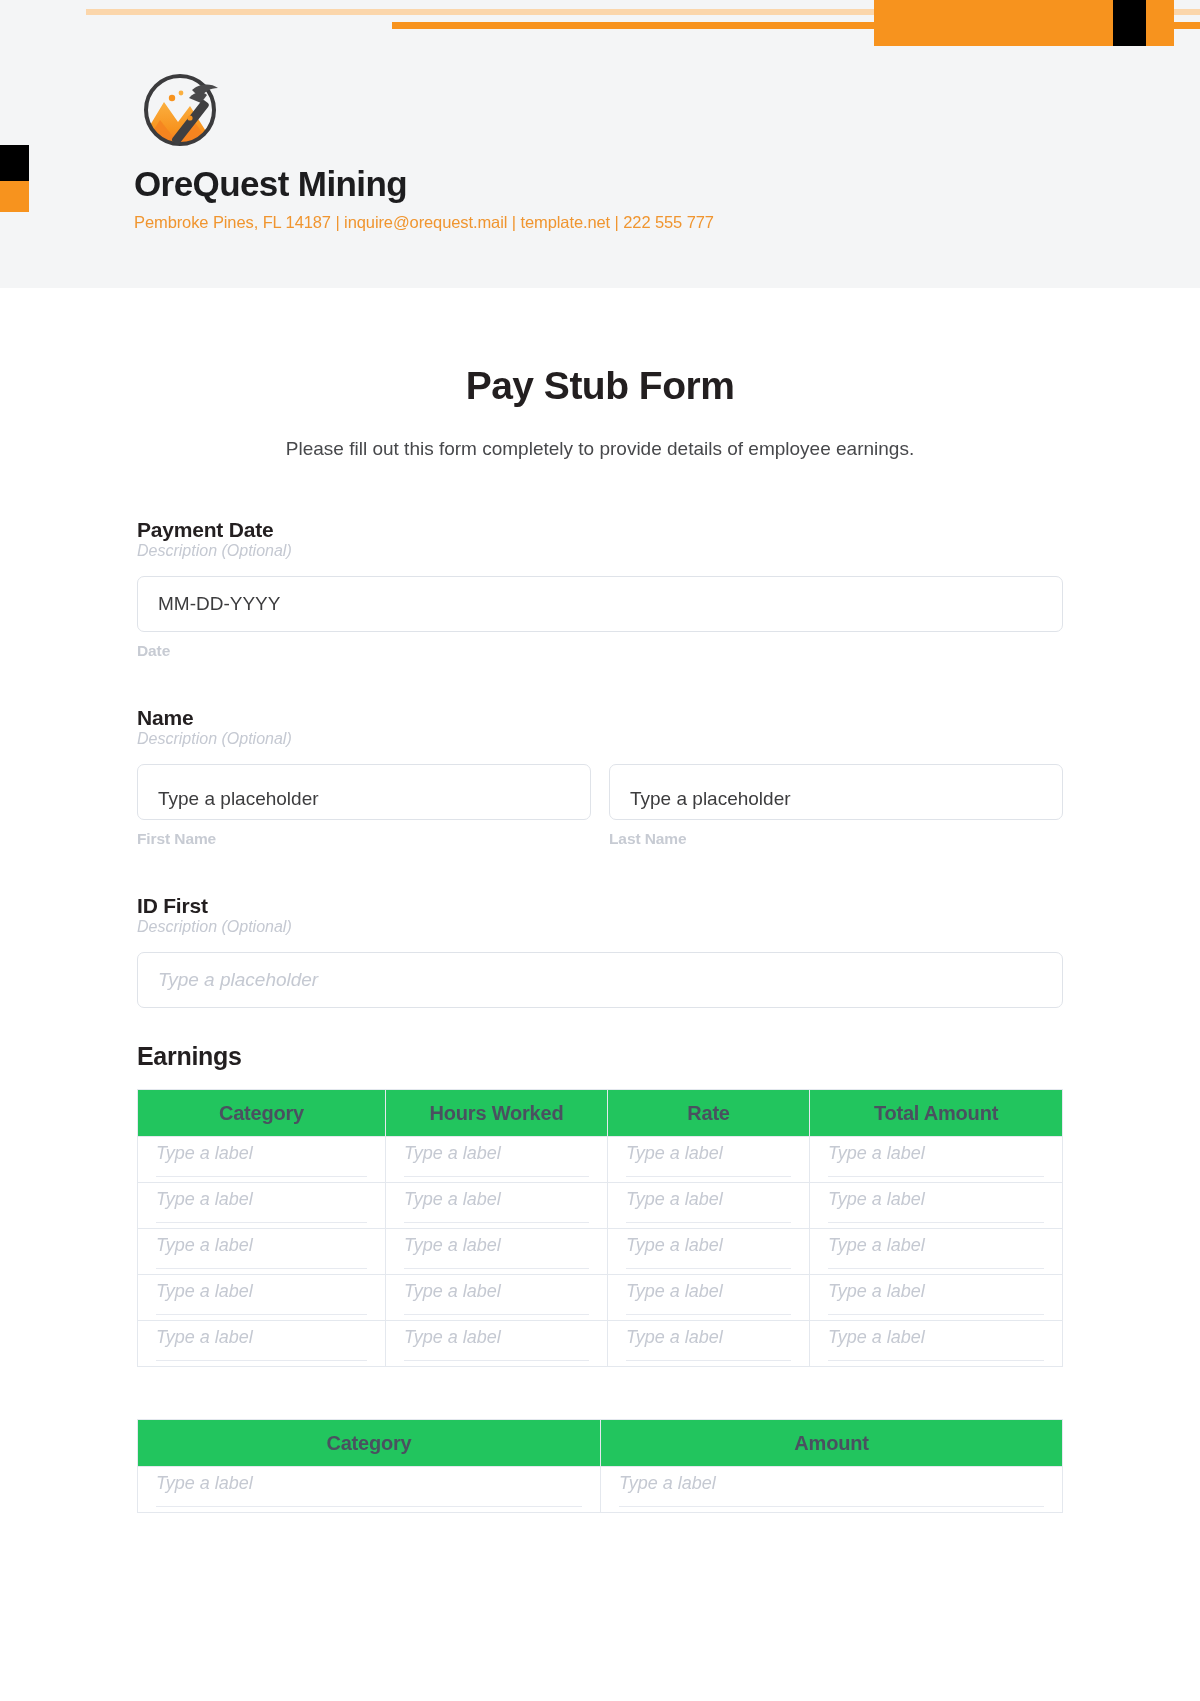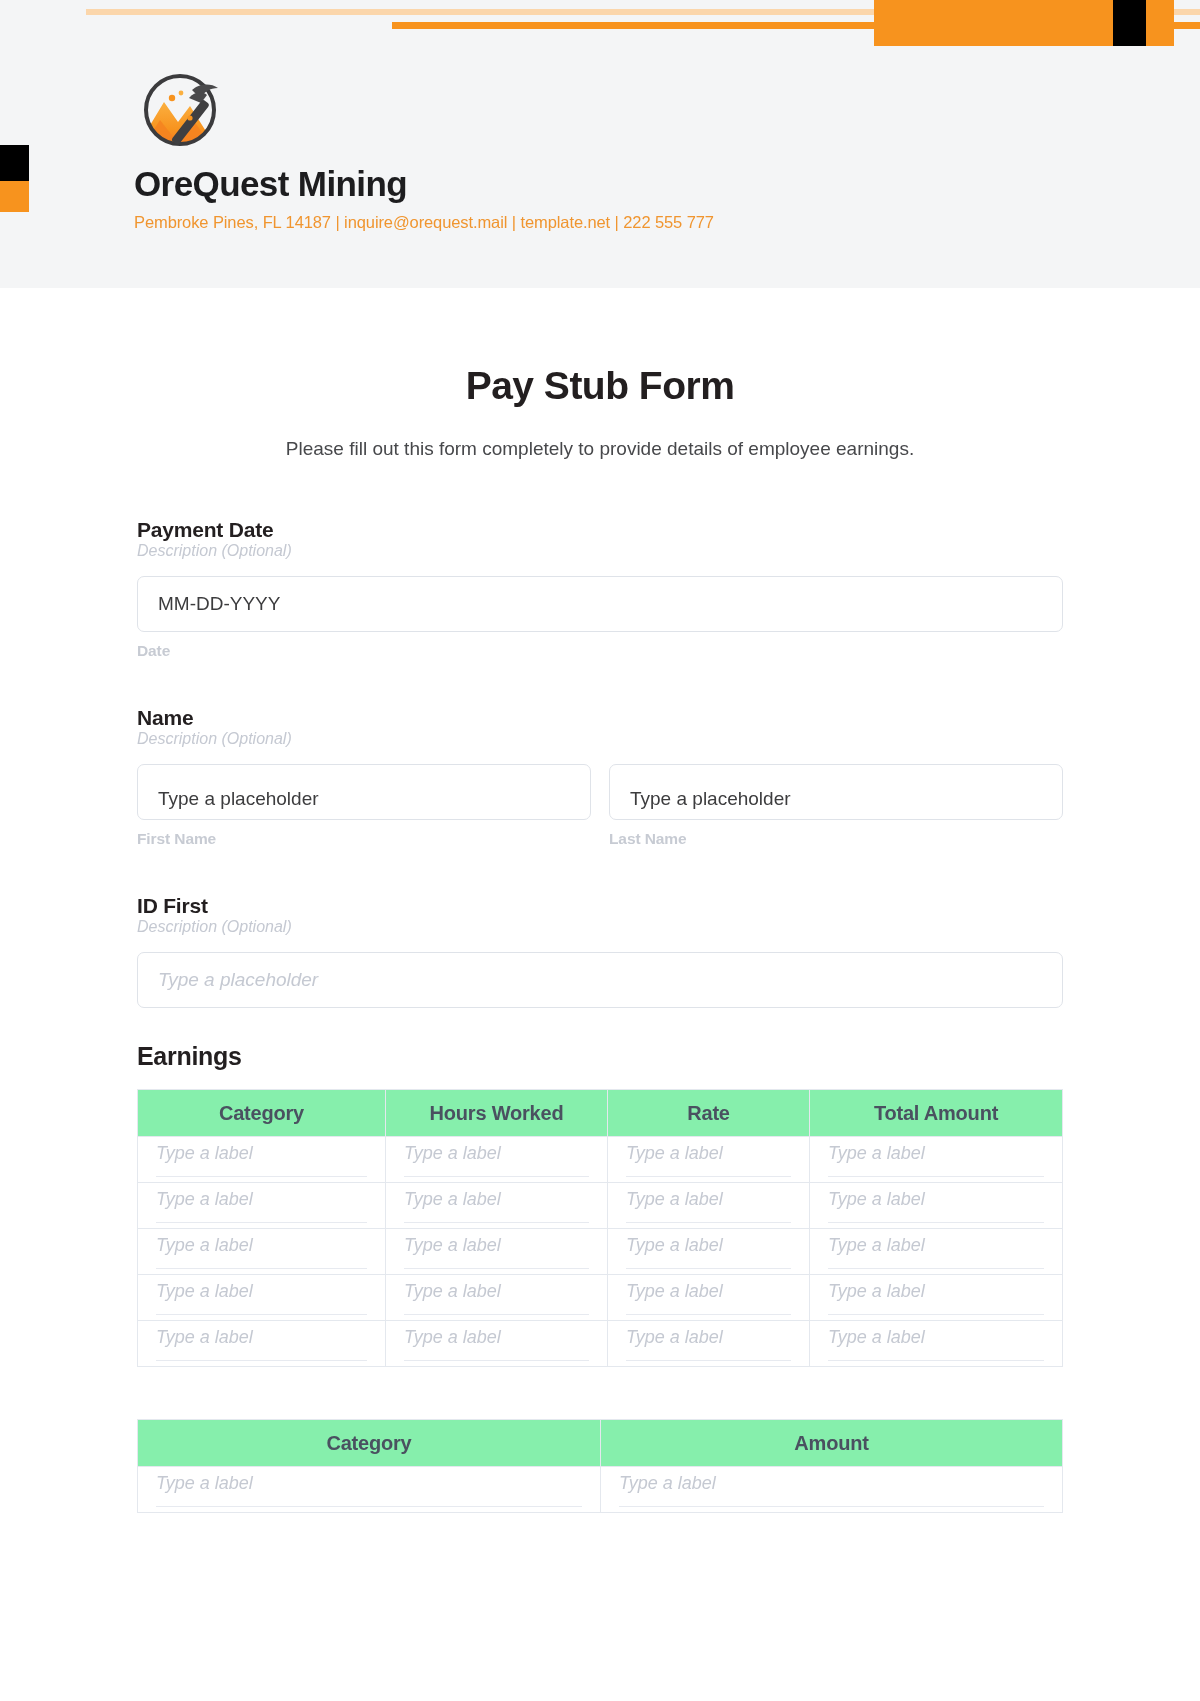--- a/index.html
+++ b/index.html
@@ -196,21 +196,21 @@
   }
 
   .data-table {
     margin-top: 18px;
     width: 926px;
     border-collapse: collapse;
     border: 1px solid #e4e8ee;
     table-layout: fixed;
   }
   .data-table th {
-    background: #86efac;
+    background: #22c55e;
     border: 1px solid #e4e8ee;
     height: 47px;
     font-size: 20px;
     font-weight: bold;
     color: #4a5160;
     text-align: center;
     letter-spacing: -0.2px;
   }
   .data-table td {
     border: 1px solid #e4e8ee;

